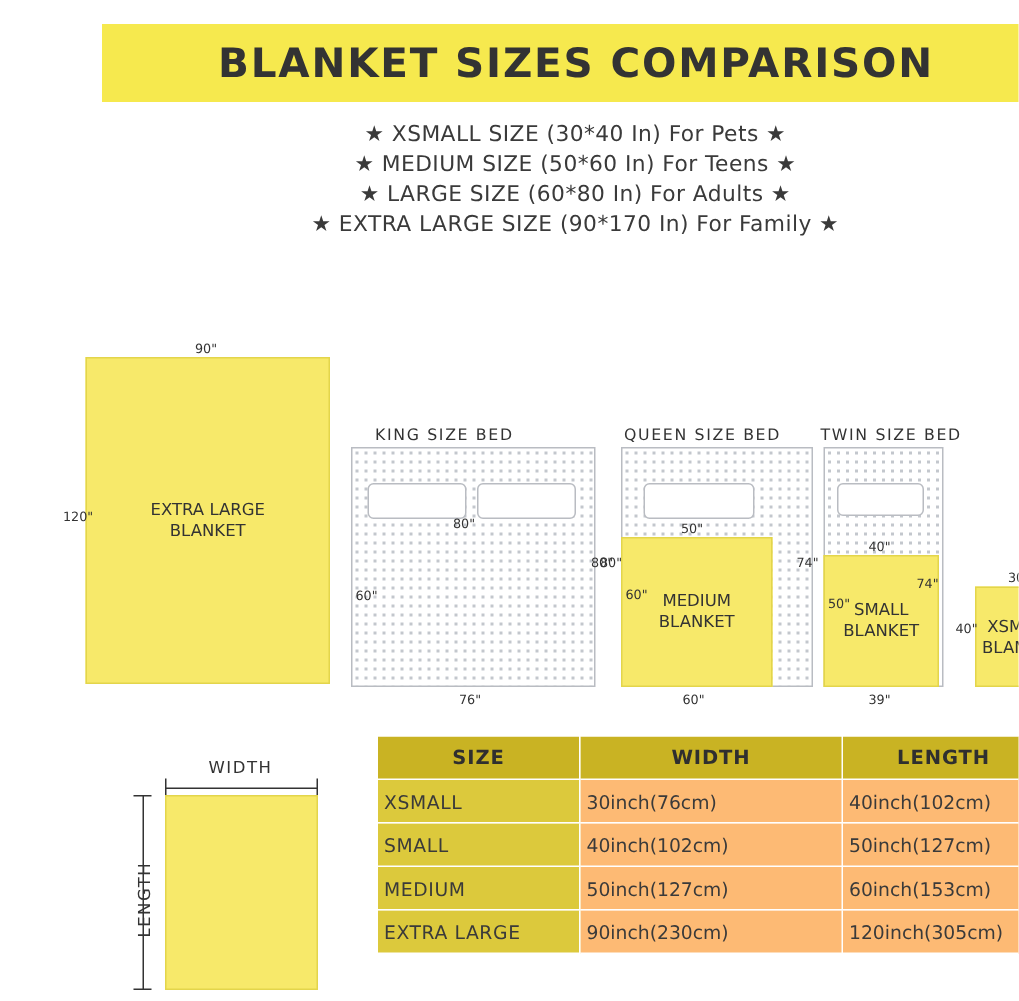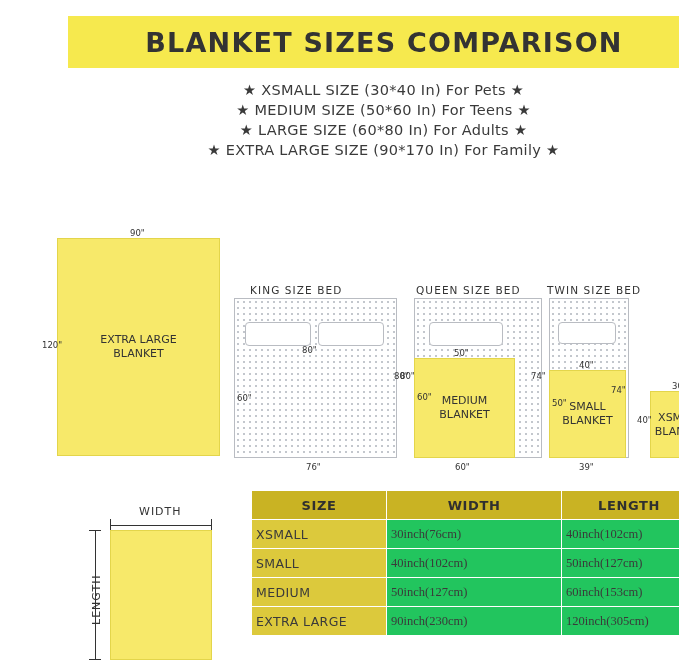--- a/index.html
+++ b/index.html
@@ -90,21 +90,21 @@
     border:1px solid #ffffff;
     height:29px;
     padding:0 4px;
     box-sizing:border-box;
   }
   .tbl th{
     background:#c9b323;color:#2f2f2f;font-size:13px;letter-spacing:0.6px;
     font-weight:bold;
   }
   .tbl td.lbl{background:#dcc93c;font-size:12.5px;letter-spacing:0.4px;}
-  .tbl td.val{background:#22c55e;font-family:Liberation Serif, serif;}
+  .tbl td.val{background:#fdba74;}
   .col-size{width:135px;}
   .col-w{width:175px;}
   .col-l{width:135px;}
 </style>
 </head>
 <body>
 
 <div class="root">
 
   <div class="title-bar"></div>

